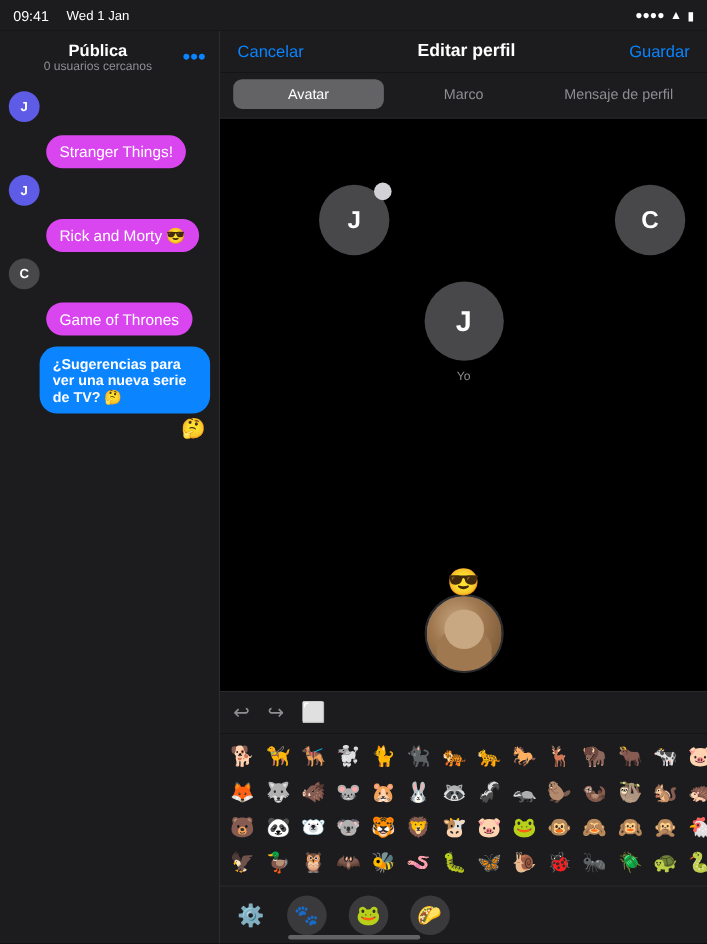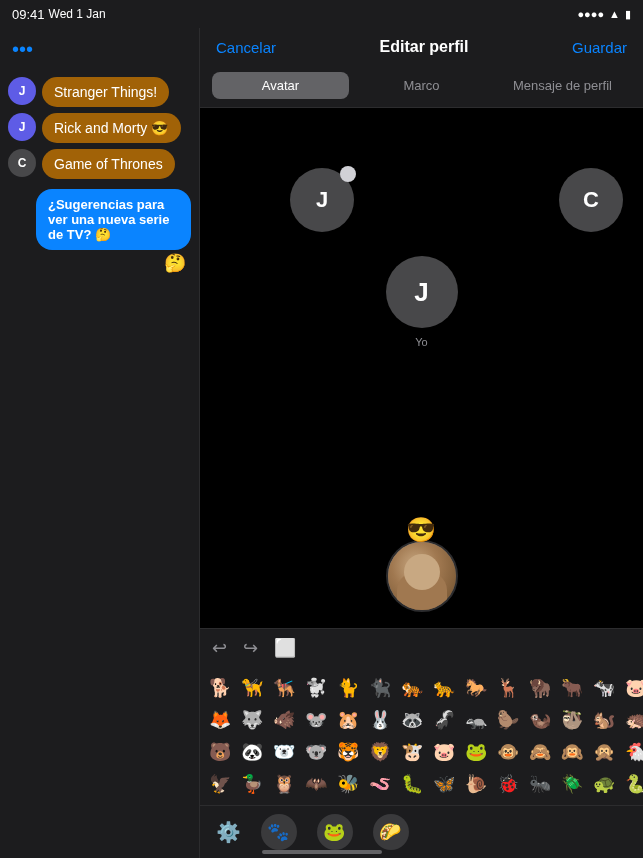--- a/index.html
+++ b/index.html
@@ -25,21 +25,21 @@
       z-index: 100;
     }
     .status-time {
       color: #fff;
       font-size: 13px;
       font-weight: 400;
     }
     .status-date {
       color: #fff;
       font-size: 12px;
-      margin-left: 0;
+      margin-left: 12px;
     }
     .status-icons {
       display: flex;
       align-items: center;
       gap: 5px;
     }
     .status-icons span {
       color: #fff;
       font-size: 11px;
     }
@@ -103,26 +103,27 @@
       display: flex;
       align-items: center;
       justify-content: center;
       font-size: 12px;
       color: #fff;
       font-weight: 600;
       flex-shrink: 0;
     }
 
     .bubble {
-      background: #a16207;
+      background: #d946ef;
       border-radius: 16px;
       padding: 7px 12px;
       color: #fff;
       font-size: 14px;
       max-width: 145px;
+      margin-top: 40px;
     }
     .bubble-blue {
       background: #0a84ff;
       border-radius: 16px;
       padding: 8px 12px;
       color: #fff;
       font-size: 13px;
       max-width: 155px;
       margin-left: auto;
     }
@@ -387,20 +388,24 @@
   </div>
   <div class="status-icons">
     <span>●●●●</span>
     <span>▲</span>
     <span>▮</span>
   </div>
 </div>
 
 <div class="left-panel">
   <div class="left-header">
+    <div class="left-header-title">
+      <div class="title">Pública</div>
+      <div class="subtitle">0 usuarios cercanos</div>
+    </div>
     <div class="more-btn">•••</div>
   </div>
 
   <div class="chat-area">
 
     <div class="chat-item">
       <div class="avatar-small" style="background:#5e5ce6;">J</div>
       <div class="bubble">
         <span>Stranger Things!</span>
       </div>

